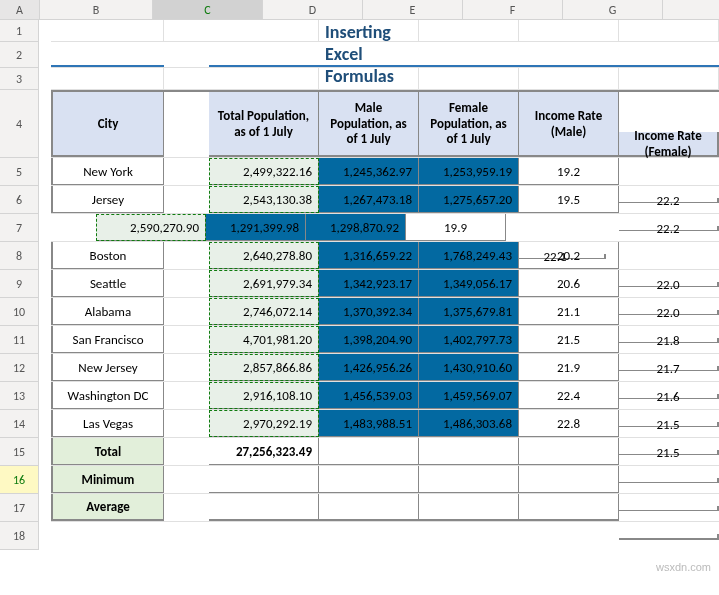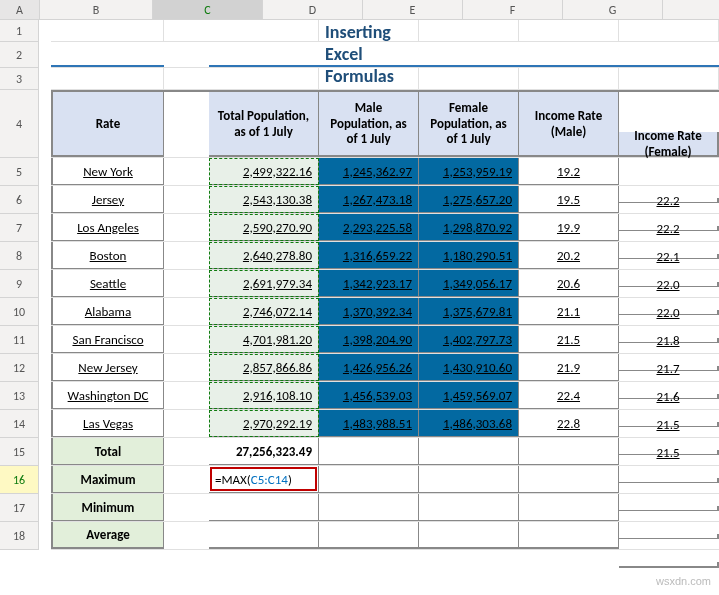--- a/index.html
+++ b/index.html
@@ -37,42 +37,42 @@
     .r4 { height: 68px; }
     .r-data { height: 28px; }
     
     .title-row .cell { border-right: none; }
     .title-text { font-size: 18px; font-weight: bold; color: #1f4e79; }
     .title-underline { border-bottom: 2px solid #2e75b6; }
     
     .table-header .cell { background: #d9e1f2; border-right: 1px solid #888; border-bottom: 2px solid #888; font-weight: bold; text-align: center; justify-content: center; line-height: 1.2; }
     .table-header { border-top: 2px solid #888; }
     
-    .data-row .cell { border-right: 1px solid #888; border-bottom: 1px solid #888; text-decoration: underline; }
+    .data-row .cell { border-right: 1px solid #888; border-bottom: 1px solid #888; }
     .data-row .c-b { justify-content: center; }
     .data-row .c-c, .data-row .c-d, .data-row .c-e { justify-content: flex-end; background: #0369a1; }
     .data-row .c-f, .data-row .c-g { justify-content: center; }
     
     .summary-row .cell { border-right: 1px solid #888; border-bottom: 1px solid #888; text-align: center; }
     .summary-row .c-b { background: #e2efda; font-weight: bold; justify-content: center; }
     .summary-row .c-c { font-weight: bold; justify-content: flex-end; }
     
     .left-border { border-left: 2px solid #888; }
     .right-border { border-right: 2px solid #888 !important; margin-top: 40px; }
     .bottom-thick { border-bottom: 2px solid #888 !important; }
     
     .selected-range { background: #e8f0e8 !important; outline: 1px dashed #0f7b0f; outline-offset: -1px; }
     
     .formula-cell { position: relative; }
     .formula-highlight { position: absolute; left: 1px; top: 1px; right: 1px; bottom: 1px; border: 2px solid #c00000; pointer-events: none; }
     .formula-text { font-family: Calibri; }
     .formula-text .fn { color: #000; }
     .formula-text .ref { color: #0070c0; }
     
-    .watermark { position: absolute; bottom: 8px; right: 8px; color: #bbb; font-size: 11px; font-family: Arial; }
+    .watermark { position: absolute; bottom: 22px; right: 8px; color: #bbb; font-size: 11px; font-family: Arial; }
   </style>
 </head>
 <body>
 
 <div class="col-headers">
   <div class="col-h col-a">A</div>
   <div class="col-h col-b">B</div>
   <div class="col-h col-c selected">C</div>
   <div class="col-h col-d">D</div>
   <div class="col-h col-e">E</div>
@@ -123,21 +123,21 @@
     </div>
     <div class="row r3">
       <div class="cell c-b"></div>
         <div class="cell c-c"></div>
         <div class="cell c-d"></div>
         <div class="cell c-e"></div>
         <div class="cell c-f"></div>
         <div class="cell c-g"></div>
     </div>
     <div class="row r4 table-header">
-      <div class="cell c-b left-border">Rate</div>
+      <div class="cell c-b left-border">City</div>
       <div class="cell c-c">Total Population, as of 1 July</div>
       <div class="cell c-d">Male Population, as of 1 July</div>
       <div class="cell c-e">Female Population, as of 1 July</div>
       <div class="cell c-f">Income Rate (Male)</div>
       <div class="cell c-g right-border">Income Rate (Female)</div>
     </div>
 
     <div id="data-rows">
         <div class="row r-data data-row">
           <div class="cell c-b left-border">New York</div>
@@ -149,32 +149,31 @@
         </div>
         <div class="row r-data data-row">
           <div class="cell c-b left-border">Jersey</div>
           <div class="cell c-c selected-range">2,543,130.38</div>
           <div class="cell c-d">1,267,473.18</div>
           <div class="cell c-e">1,275,657.20</div>
           <div class="cell c-f">19.5</div>
           <div class="cell c-g right-border">22.2</div>
         </div>
         <div class="row r-data data-row">
-          <div class="cell c-b left-border">Los Angeles</div>
           <div class="cell c-c selected-range">2,590,270.90</div>
-          <div class="cell c-d">2,293,225.58</div>
+          <div class="cell c-d">1,291,399.98</div>
           <div class="cell c-e">1,298,870.92</div>
           <div class="cell c-f">19.9</div>
           <div class="cell c-g right-border">22.1</div>
         </div>
         <div class="row r-data data-row">
           <div class="cell c-b left-border">Boston</div>
           <div class="cell c-c selected-range">2,640,278.80</div>
           <div class="cell c-d">1,316,659.22</div>
-          <div class="cell c-e">1,180,290.51</div>
+          <div class="cell c-e">1,768,249.43</div>
           <div class="cell c-f">20.2</div>
           <div class="cell c-g right-border">22.0</div>
         </div>
         <div class="row r-data data-row">
           <div class="cell c-b left-border">Seattle</div>
           <div class="cell c-c selected-range">2,691,979.34</div>
           <div class="cell c-d">1,342,923.17</div>
           <div class="cell c-e">1,349,056.17</div>
           <div class="cell c-f">20.6</div>
           <div class="cell c-g right-border">22.0</div>
@@ -217,33 +216,20 @@
           <div class="cell c-d">1,483,988.51</div>
           <div class="cell c-e">1,486,303.68</div>
           <div class="cell c-f">22.8</div>
           <div class="cell c-g right-border">21.5</div>
         </div>
       </div>
 
     <div class="row r-data summary-row">
       <div class="cell c-b left-border">Total</div>
       <div class="cell c-c">27,256,323.49</div>
-      <div class="cell c-d"></div>
-        <div class="cell c-e"></div>
-        <div class="cell c-f"></div>
-        <div class="cell c-g right-border"></div>
-    </div>
-    <div class="row r-data summary-row">
-      <div class="cell c-b left-border">Maximum</div>
-      <div class="cell c-c formula-cell" style="justify-content:flex-start;font-weight:normal;">
-        <span class="formula-text">
-          <span class="fn">=MAX(</span><span class="ref">C5:C14</span><span class="fn">)</span>
-        </span>
-        <div class="formula-highlight"></div>
-      </div>
       <div class="cell c-d"></div>
         <div class="cell c-e"></div>
         <div class="cell c-f"></div>
         <div class="cell c-g right-border"></div>
     </div>
     <div class="row r-data summary-row">
       <div class="cell c-b left-border">Minimum</div>
       <div class="cell c-c"></div>
         <div class="cell c-d"></div>
         <div class="cell c-e"></div>

